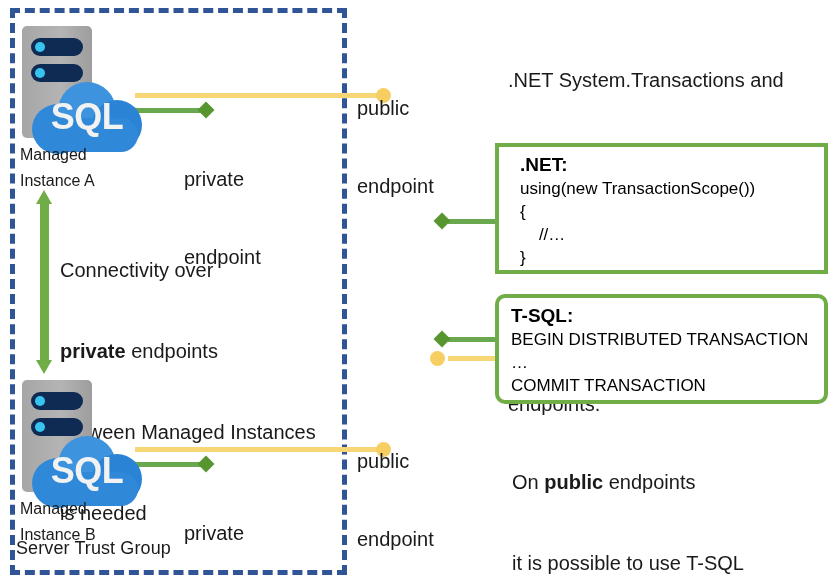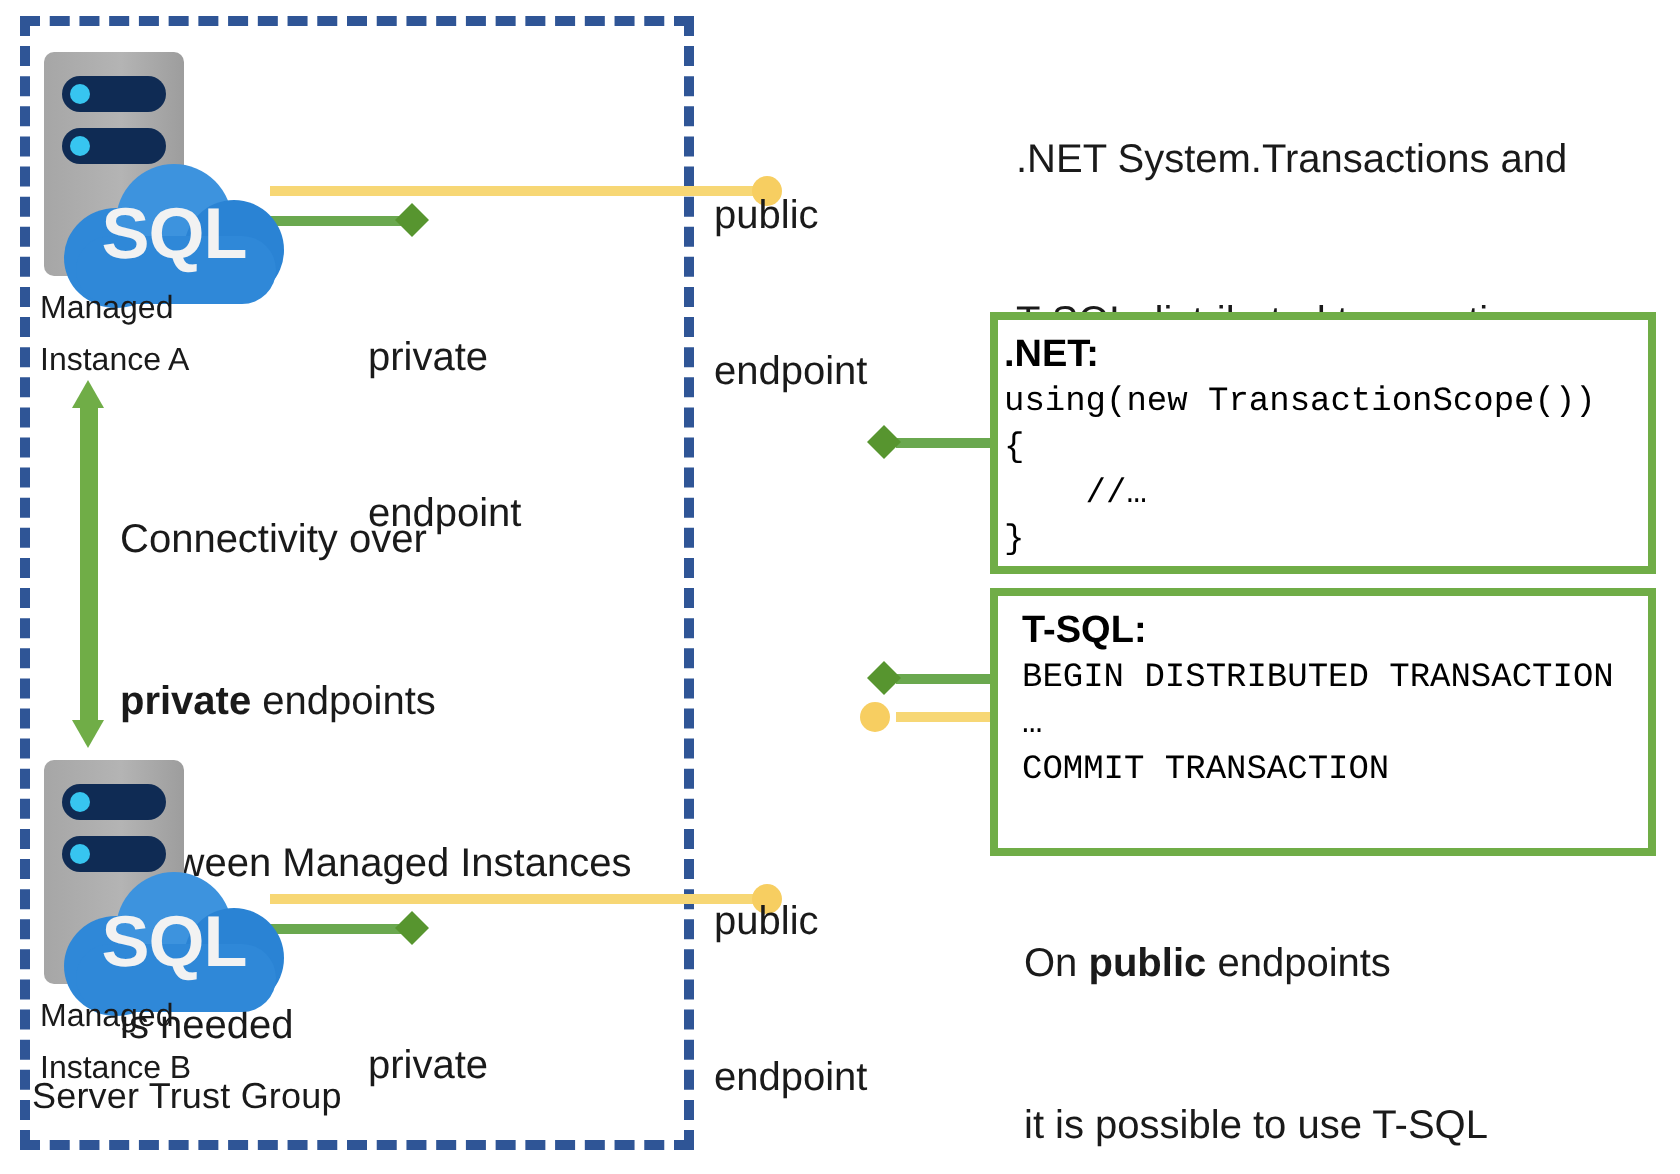--- a/index.html
+++ b/index.html
@@ -199,21 +199,21 @@
   }
   .code-box .title {
     font-family: "Liberation Sans", sans-serif;
     font-weight: bold;
     font-size: 19px;
     line-height: 24px;
     color: #000000;
   }
   .code-box pre {
     margin: 0;
-    font-family: Liberation Mono, monospace;
+    font-family: Liberation Sans, sans-serif;
     font-size: 17px;
     line-height: 23px;
     color: #000000;
     white-space: pre;
   }
 </style>
 </head>
 <body>
 
 <div id="stage">
@@ -320,29 +320,29 @@
 
   <div class="line green" style="left:448px; top:219px; width:52px;"></div>
   <div class="diamond" style="left:436px; top:215px;"></div>
 
   <div class="line green" style="left:448px; top:337px; width:52px;"></div>
   <div class="diamond" style="left:436px; top:333px;"></div>
 
   <div class="line yellow" style="left:448px; top:356px; width:52px;"></div>
   <div class="dot" style="left:430px; top:351px;"></div>
 
-  <div class="code-box" style="left:495px; top:156px; width:333px; height:131px; padding:6px 0 0 3px;">
+  <div class="code-box" style="left:495px; top:143px; width:333px; height:131px; padding:6px 0 0 21px;">
     <div class="title">.NET:</div>
     <pre>using(new TransactionScope())
 {
     //…
 }</pre>
   </div>
 
-  <div class="code-box" style="left:495px; top:294px; width:333px; height:134px; padding:6px 0 0 12px;">
+  <div class="code-box" style="left:495px; top:294px; width:333px; height:110px; padding:6px 0 0 12px;border-radius:10px;">
     <div class="title">T-SQL:</div>
     <pre>BEGIN DISTRIBUTED TRANSACTION
 …
 COMMIT TRANSACTION</pre>
   </div>
 
   <div class="text-block" style="left:512px; top:415px; font-size:20px; line-height:27px;">
     <div><span>On </span><b>public</b><span> endpoints</span></div>
     <div><span>it is possible to use T-SQL</span></div>
     

